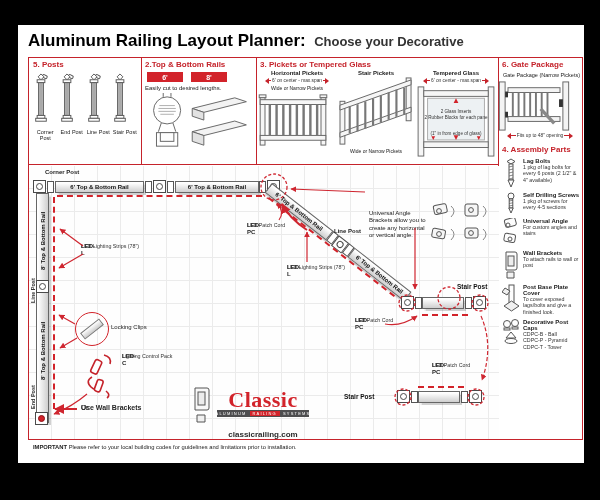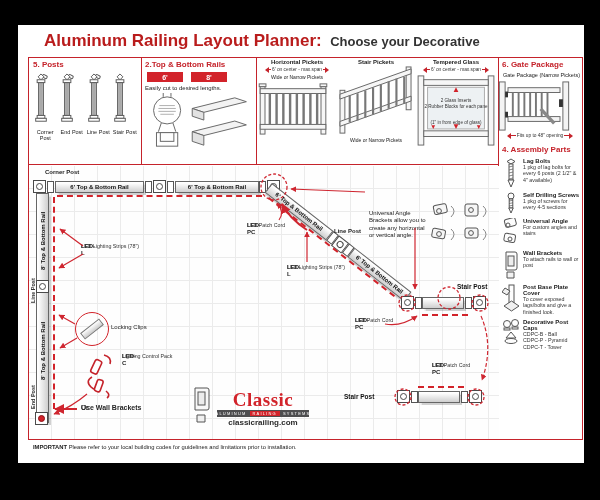--- a/index.html
+++ b/index.html
@@ -1,21 +1,21 @@
 <!DOCTYPE html>
 <html><head>
 <meta charset="utf-8">
 <style>
   :root{ --red:#c5232b; --btn:#d2232a; --ink:#262626; }
   html,body{margin:0;padding:0;}
   body{width:600px;height:500px;background:#000;position:relative;overflow:hidden;
        font-family:"Liberation Sans",sans-serif;color:var(--ink);}
   .page{position:absolute;left:18px;top:25px;width:566px;height:438px;background:#fff;}
   .title{position:absolute;left:10px;top:6px;white-space:nowrap;}
-  .title .t1{font-size:17px;font-weight:bold;color:#b91c1c;margin-left:16px;}
+  .title .t1{font-size:17px;font-weight:bold;color:#000000;}
   .title .t2{font-size:13px;font-weight:600;color:#333;margin-left:4px;}
   .frame{position:absolute;left:10px;top:32px;width:553px;height:381px;border:1.5px solid var(--red);}
   .vd{position:absolute;top:0;border-left:1.5px solid var(--red);}
   .vd1{left:112px;height:106px;} .vd2{left:227px;height:106px;} .vd3{left:469px;height:100%;}
   .hd{position:absolute;left:0;top:106px;width:470px;border-top:1.5px solid var(--red);}
   .h2red{color:var(--red);font-weight:bold;font-size:8px;margin:2px 0 0 4px;}
   .col{position:absolute;top:0;height:106px;overflow:hidden;}
   .posts{left:0;width:112px;} .railsec{left:112px;width:115px;} .picksec{left:227px;width:242px;}
   .rightcol{position:absolute;left:469px;top:0;width:84px;height:381px;overflow:hidden;}
   
@@ -73,26 +73,26 @@
   .callout .desc{font-size:5.3px;color:#333;white-space:nowrap;}
   .callout{line-height:1.2;}
   .diag{display:flex;transform-origin:0 0;transform:rotate(38deg);}
   .diag .railh,.diag .sq,.diag .pc{position:static;flex:0 0 auto;}
   .lockcircle{width:32px;height:32px;border:1.5px solid #d2232a;border-radius:50%;background:transparent;
               display:flex;align-items:center;justify-content:center;}
   .lockcircle .mini{position:static;width:22px;height:6px;background:linear-gradient(#fff,#ccc);border:1px solid #777;transform:rotate(-38deg);}
   .uninote{font-size:6px;color:#222;line-height:1.25;}
   .logo{text-align:center;}
   .logo .cname{position:static;display:block;font-family:"Liberation Serif",serif;font-weight:bold;
-        font-size:19px;line-height:20px;color:#d2232a;letter-spacing:.5px;}
+        font-size:22px;line-height:20px;color:#d2232a;letter-spacing:.5px;}
   .logo .banner{position:static;display:flex;justify-content:center;align-items:center;height:7px;width:92px;
         margin:0 auto;background:#4d4d4f;}
   .logo .banner span{position:static;color:#fff;font-size:4px;letter-spacing:1.2px;padding:0 3px;}
   .logo .banner span.mid{background:#d2232a;}
-  .logo .site{position:static;display:block;font-size:8px;font-weight:bold;color:#2b2b2b;margin-top:1px;}
+  .logo .site{position:static;display:block;font-size:8px;font-weight:bold;color:#2b2b2b;margin-top:13px;}
   .footnote{position:absolute;left:15px;top:419px;font-size:5.8px;color:#222;}
   .footnote b{font-weight:bold;}
   .overlay{left:0;top:0;pointer-events:none;}
   svg{display:block;}
   .glassnote{font-size:4.6px;color:#333;line-height:1.25;white-space:nowrap;}
 </style>
 </head>
 <body>
 
 <div class="page">
@@ -197,20 +197,21 @@
             <rect x="15" y="41" width="14" height="9" fill="#fdfdfd"></rect>
           <path d="M48 16 L92 5 L104 9 L60 20 Z" fill="#f3f3f3"></path>
             <path d="M48 16 L60 20 L60 28 L48 24 Z" fill="#e2e2e2"></path>
           <path d="M48 40 L92 29 L104 33 L60 44 Z" fill="#f3f3f3"></path>
             <path d="M48 40 L60 44 L60 54 L48 50 Z" fill="#e2e2e2"></path>
         </g>
       </svg>
     </section>
 
     <section class="col picksec">
+      <div class="h2red">3. Pickets or Tempered Glass</div>
       <div class="pick-grid">
         <div class="pk pk1">
           <div class="pk-t">Horizontal Pickets</div>
           <div class="dim">
             <span class="tl"></span>
               <span class="ln"></span>
             <span class="dlab">6' on center - max.span</span>
             <span class="ln"></span>
               <span class="tr"></span>
           </div>

